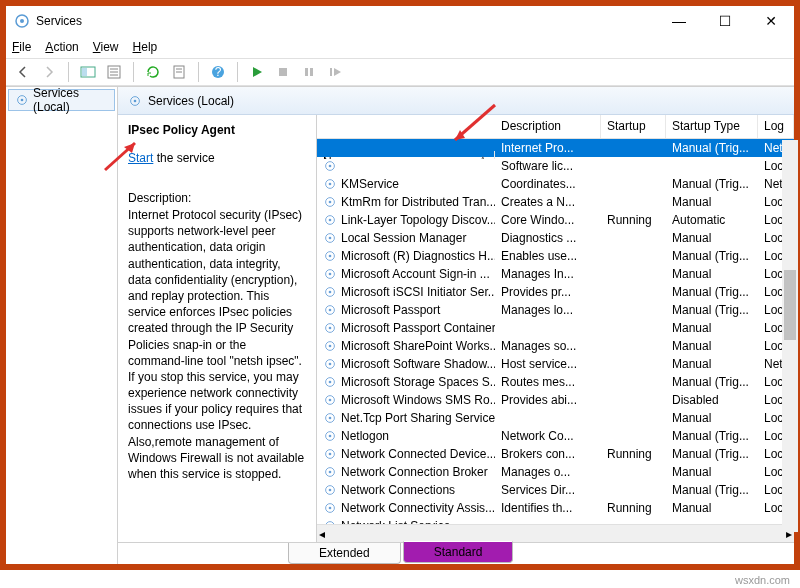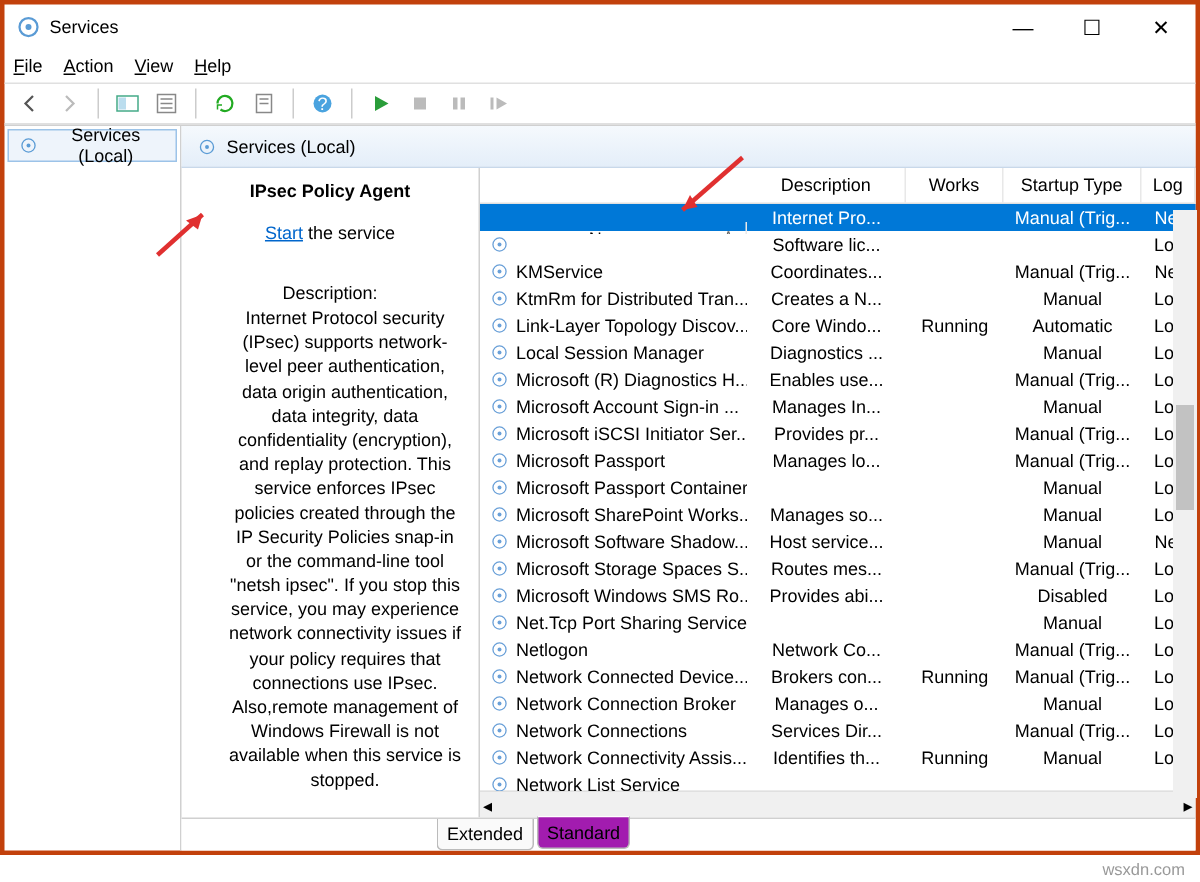--- a/index.html
+++ b/index.html
@@ -1,17 +1,17 @@
 <!DOCTYPE html>
 <html><head>
 <meta charset="utf-8">
 <style>
 * { box-sizing:border-box; font-family:"Segoe UI",Tahoma,sans-serif; font-size:12px; }
 body { margin:0; background:#fff; width:800px; height:588px; overflow:hidden; position:relative; }
-.win { border:3px solid #c2410c; width:800px; height:570px; display:flex; flex-direction:column;text-align:center; }
+.win { border:6px solid #c2410c; width:800px; height:570px; display:flex; flex-direction:column; }
 .titlebar { height:30px; display:flex; align-items:center; padding:0 0 0 8px; }
 .titlebar .icon { width:16px; height:16px; margin-right:6px; }
 .titlebar .title { flex:0 0 auto; }
 .titlebar .spacer { flex:1; }
 .titlebar .btn { width:46px; height:30px; display:flex; align-items:center; justify-content:center; font-size:14px; }
 .menubar { height:22px; display:flex; align-items:center; padding:0 6px; gap:14px; }
 .menubar span u { text-decoration:underline; }
 .toolbar { height:28px; border-top:1px solid #e0e0e0; border-bottom:1px solid #e0e0e0; display:flex; align-items:center; padding:0 6px; gap:4px; }
 .toolbar .sep { width:1px; height:20px; background:#ccc; margin:0 4px; }
 .tb-btn { width:22px; height:22px; display:flex; align-items:center; justify-content:center; border:1px solid transparent; }
@@ -19,36 +19,36 @@
 .content { flex:1; display:flex; border-top:1px solid #d0d0d0; }
 .treepane { width:150px; border-right:1px solid #d0d0d0; }
 .treeitem { display:flex; align-items:center; height:22px; padding:0 6px; background:#eef4fb; border:1px solid #9cc3e8; margin:2px; gap:4px; }
 .rightpane { flex:1; display:flex; flex-direction:column; }
 .headerbar { height:28px; background:linear-gradient(#f5f9fd,#e4eef9); border-bottom:1px solid #c8d8ea; display:flex; align-items:center; padding:0 10px; gap:6px; font-weight:400; }
 .body { flex:1; display:flex; min-height:0; }
 .detailpane { width:198px; padding:8px 10px; overflow:hidden; }
 .detailpane .svc-name { font-weight:bold; margin-bottom:14px; }
 .detailpane a { color:#0066cc; }
 .detailpane .desc-label { margin-top:26px; }
-.detailpane .desc-text { margin-top:2px; line-height:1.35;margin-left:20px; }
+.detailpane .desc-text { margin-top:2px; line-height:1.35; }
 .listpane { flex:1; display:flex; flex-direction:column; min-height:0; border-left:1px solid #d0d0d0; }
 .cols { display:flex; height:24px; background:#fff; border-bottom:1px solid #e0e0e0; }
 .col { border-right:1px solid #e8e8e8; padding:4px 6px; overflow:hidden; white-space:nowrap; position:relative; }
 .col.sort::after { content:"\2227"; position:absolute; right:8px; top:3px; color:#666; font-size:9px; }
 .rows { flex:1; overflow-y:auto; overflow-x:hidden; }
 .row { display:flex; height:18px; align-items:center; }
 .row.sel { background:#0078d7; color:#fff; }
 .cell { padding:1px 6px; overflow:hidden; white-space:nowrap; text-overflow:ellipsis; }
 .cell.name { display:flex; align-items:center; gap:4px; }
 .w-name{width:178px;margin-top:36px;} .w-desc{width:106px;} .w-stat{width:65px;} .w-start{width:92px;} .w-log{width:36px;}
 .gear{width:14px;height:14px;flex-shrink:0;}
 .hscroll { height:18px; background:#f0f0f0; border-top:1px solid #e0e0e0; display:flex; align-items:center; justify-content:space-between; padding:0 2px; }
 .hscroll .thumb{ height:12px; flex:0 0 18px; }
 .tabs { height:22px; display:flex; align-items:flex-end; padding-left:170px; border-top:1px solid #d0d0d0; background:#fff; }
-.tab { padding:3px 6px; border:1px solid #bbb; border-top:none; border-radius:0 0 4px 4px; margin-right:2px; background:#fafafa; font-size:12px; }
+.tab { padding:3px 30px; border:1px solid #bbb; border-top:none; border-radius:0 0 4px 4px; margin-right:2px; background:#fafafa; font-size:12px; }
 .tab.active{ background:#a21caf; border-top:1px solid #fff; position:relative; top:-1px; }
 .vscroll{ position:absolute; right:2px; top:140px; width:16px; height:392px; background:#f0f0f0; }
 .vscroll .vthumb{ position:absolute; left:2px; width:12px; background:#c2c2c2; }
 .arrow-red{ position:absolute; pointer-events:none; }
 .footer{ position:absolute; bottom:2px; right:10px; color:#999; font-size:11px; }
 </style>
 </head>
 <body>
 
 <div class="win">
@@ -168,21 +168,21 @@
        <a href="#">Start</a><span> the service</span>
      </div>
      <div class="desc-label">Description:</div>
      <div class="desc-text">Internet Protocol security (IPsec) supports network-level peer authentication, data origin authentication, data integrity, data confidentiality (encryption), and replay protection.  This service enforces IPsec policies created through the IP Security Policies snap-in or the command-line tool "netsh ipsec".  If you stop this service, you may experience network connectivity issues if your policy requires that connections use IPsec.  Also,remote management of Windows Firewall is not available when this service is stopped.</div>
     </div>
 
     <div class="listpane">
      <div class="cols">
       <div class="col w-name sort">Name</div>
       <div class="col w-desc">Description</div>
-      <div class="col w-stat">Works</div>
+      <div class="col w-stat">Startup</div>
       <div class="col w-start">Startup Type</div>
       <div class="col w-log">Log</div>
      </div>
      <div class="rows" id="rows">
               <div class="row sel">
                 <div class="cell name w-name">
                   <svg class="gear" viewBox="0 0 16 16">
                     <circle class="a" cx="8" cy="8" r="5" fill="none" stroke="#6aa0d8"></circle>
                     <circle cx="8" cy="8" r="1.5" fill="#6aa0d8"></circle>
                   </svg>

